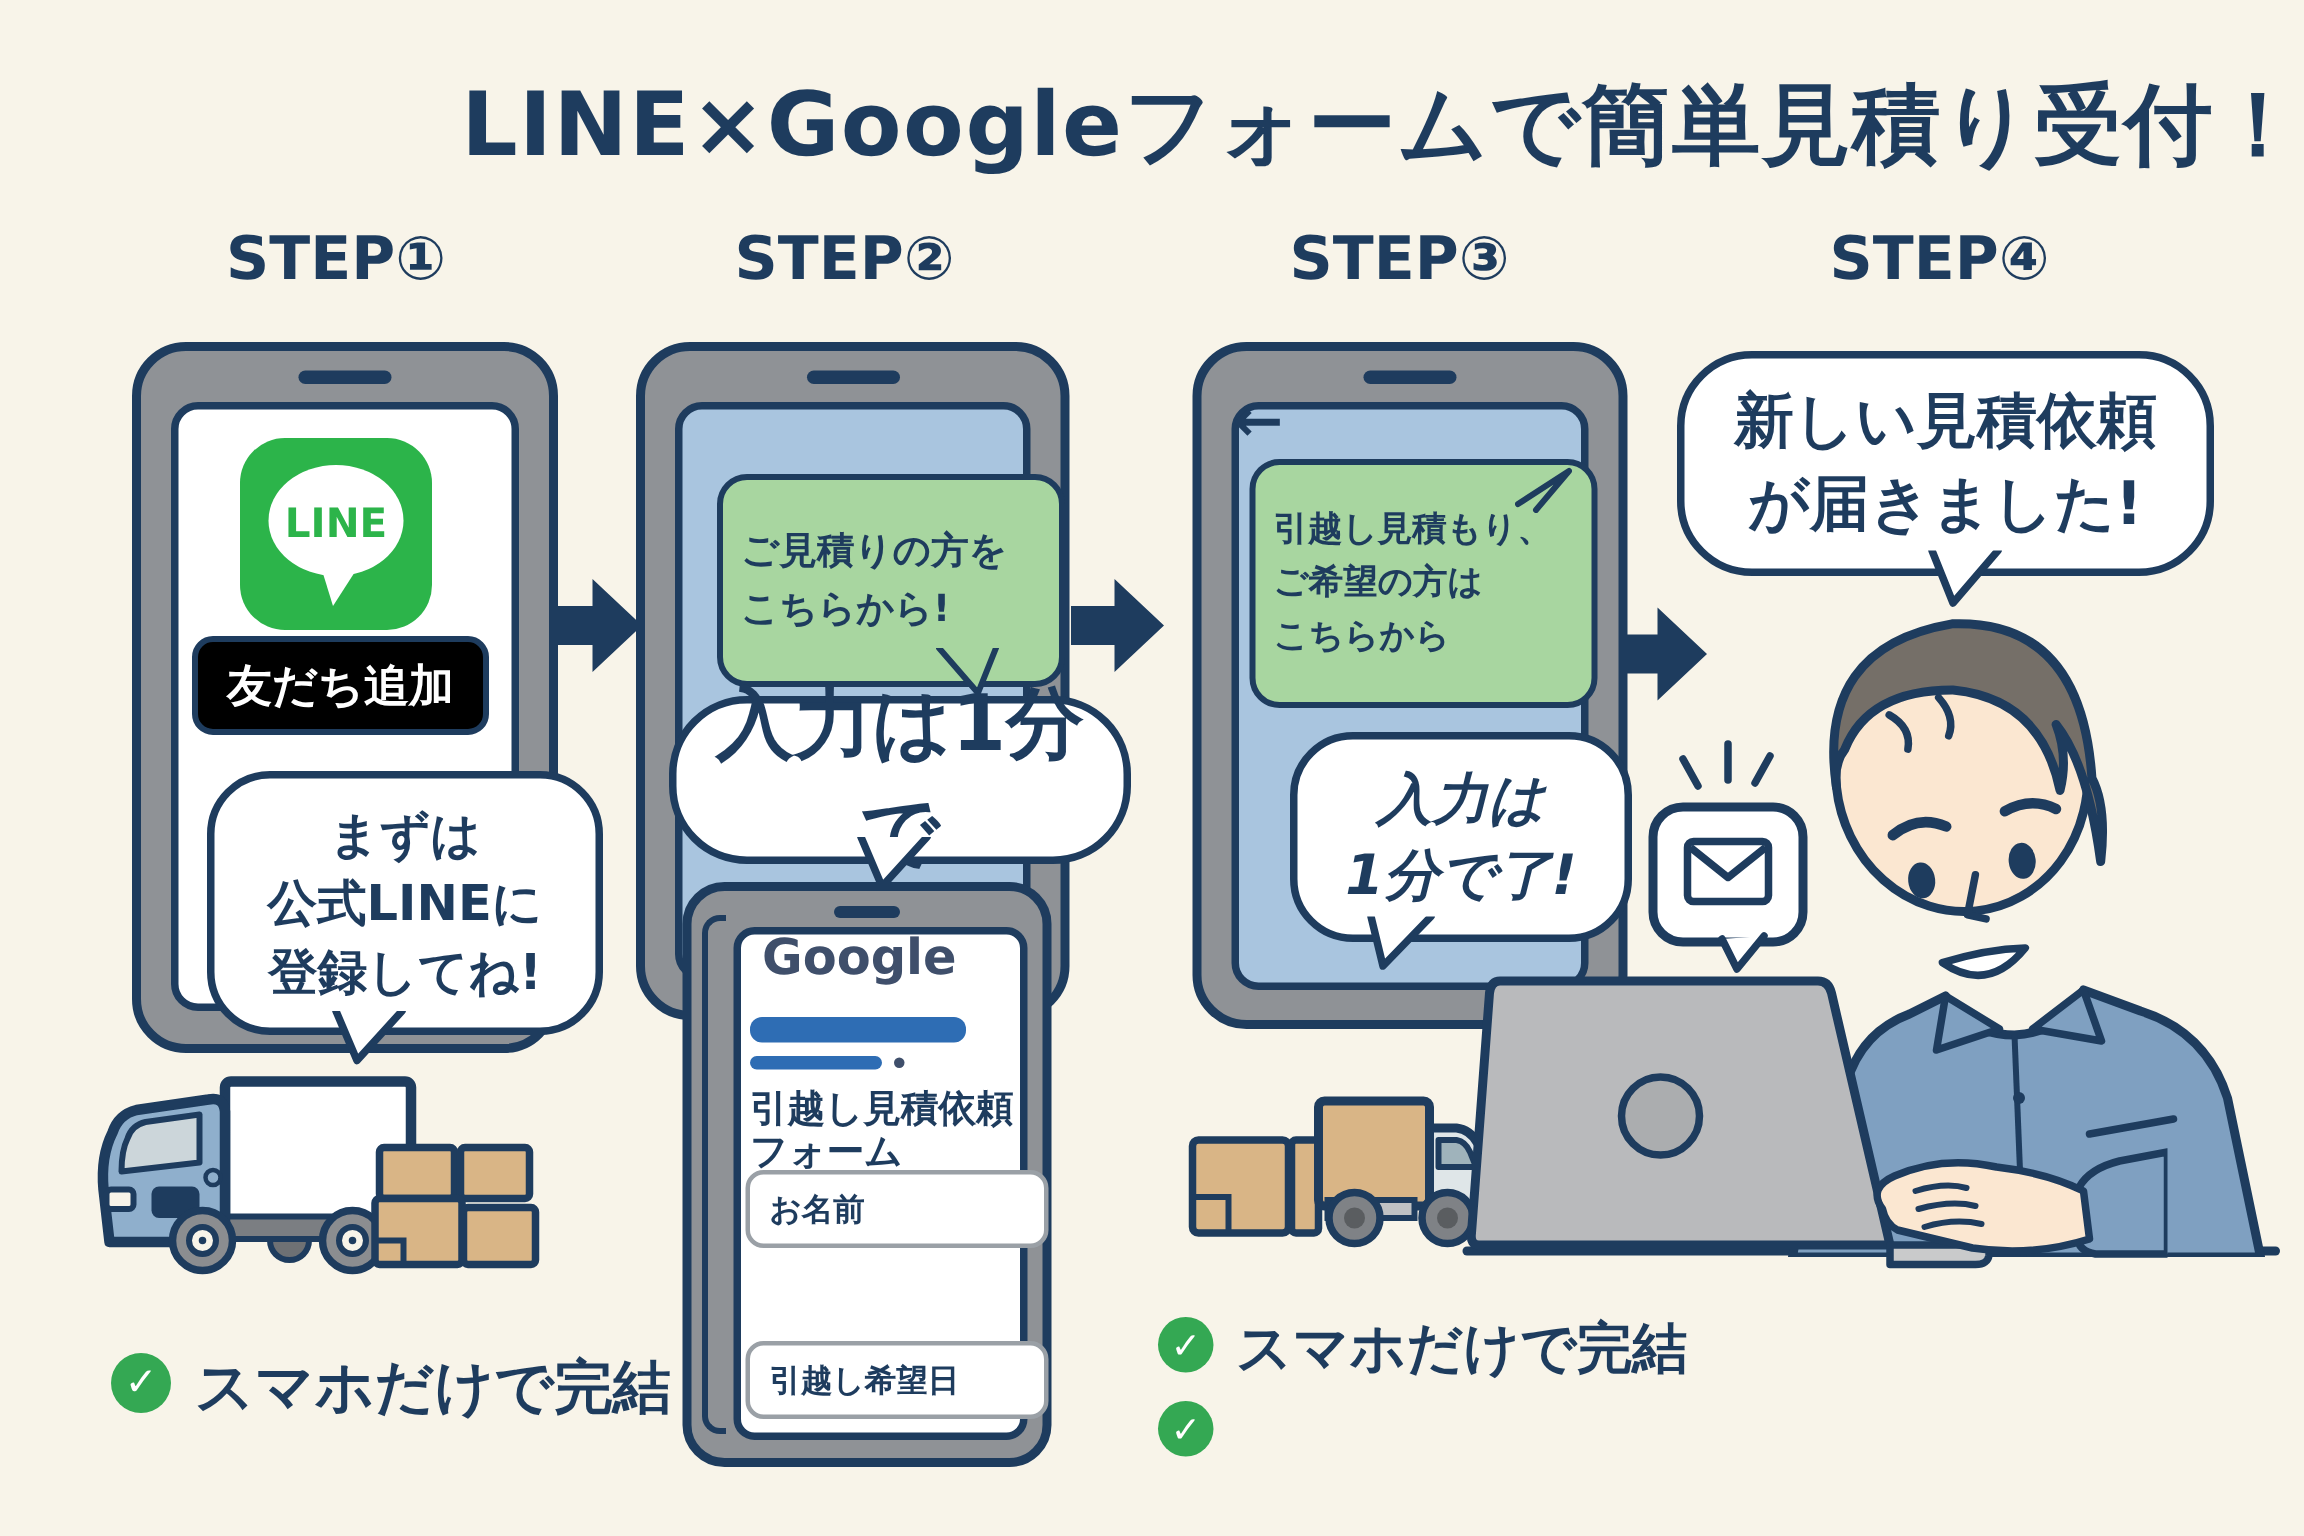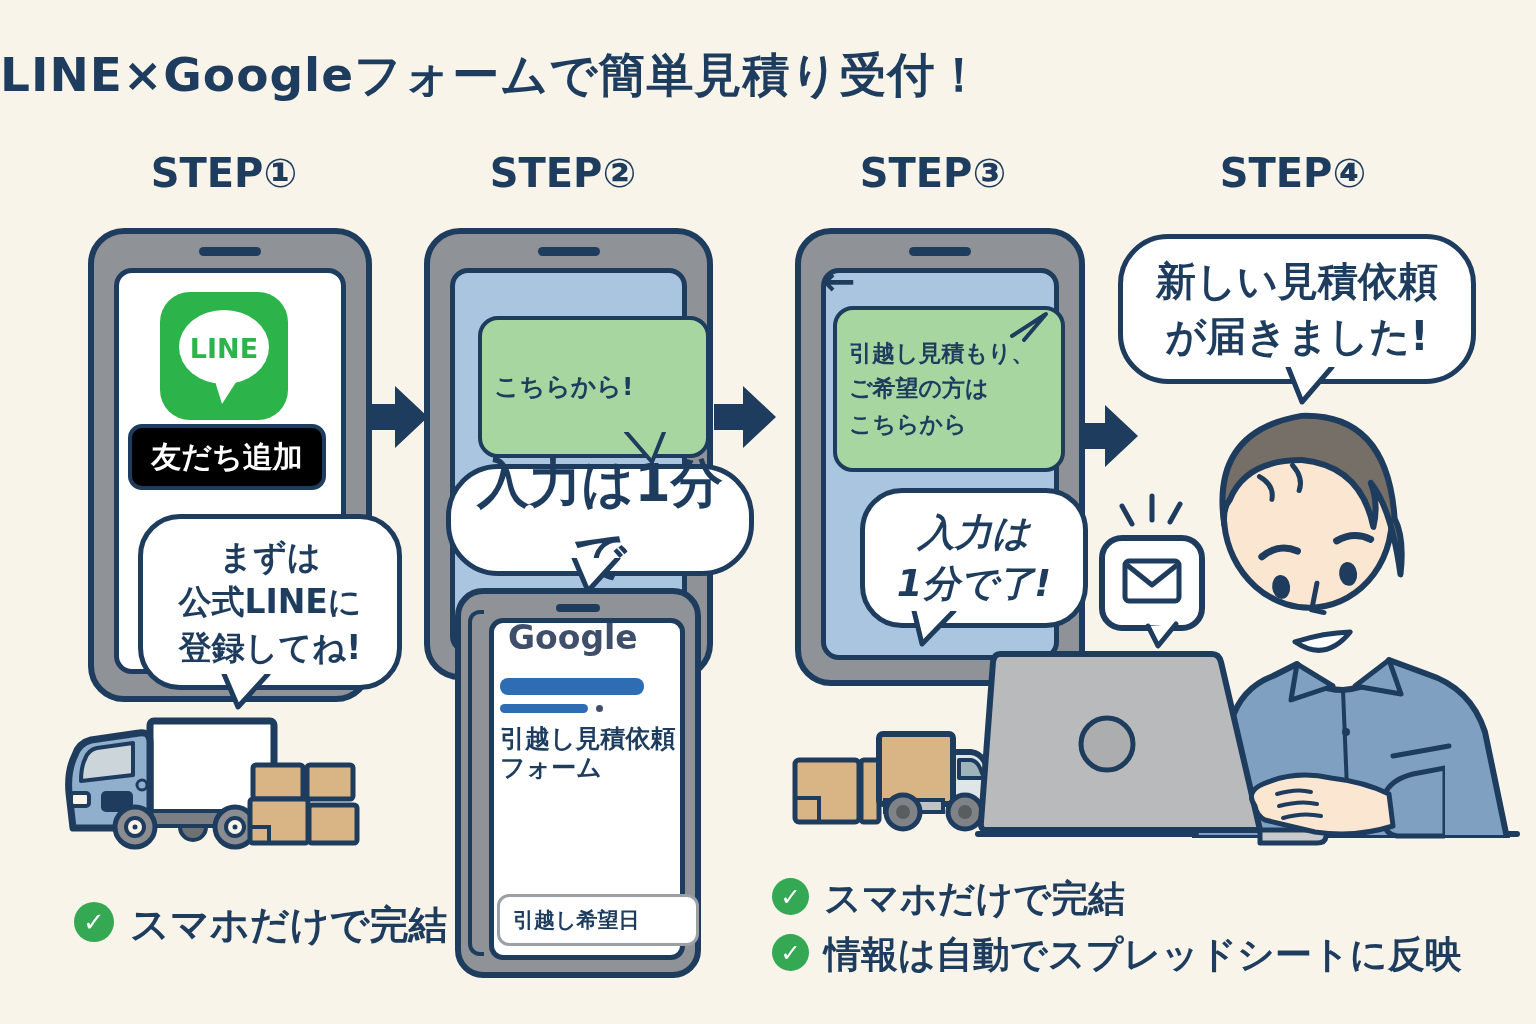--- a/index.html
+++ b/index.html
@@ -1,19 +1,19 @@
 <!DOCTYPE html>
 <html><head>
 <meta charset="utf-8">
 <style>
   html,body{margin:0;padding:0;}
   body{font-family:"DejaVu Sans",sans-serif;}
   .canvas{position:relative;width:1536px;height:1024px;background:#f8f4e9;overflow:hidden;}
   .abs{position:absolute;}
-  .title{position:absolute;left:0;right:0;top:44px;text-align:left;font-size:47px;font-weight:800;color:#1e3c5e;white-space:nowrap;letter-spacing:1px;margin:0;}
+  .title{position:absolute;left:0;right:0;top:44px;text-align:right;font-size:59px;font-weight:800;color:#1e3c5e;white-space:nowrap;letter-spacing:1px;margin:0;}
   .step-label{position:absolute;width:180px;text-align:center;font-size:40px;font-weight:800;color:#1e3c5e;top:150px;}
   .phone{position:absolute;background:#8f9296;border:6px solid #1e3c5e;border-radius:36px;}
   .speaker{position:absolute;top:13px;left:50%;transform:translateX(-50%);width:62px;height:9px;background:#1e3c5e;border-radius:5px;}
   .screen{position:absolute;border:5px solid #1e3c5e;border-radius:18px;background:#fff;}
   .screen.blue{background:#a9c5df;}
   .bubble{position:absolute;background:#fff;border:5px solid #1e3c5e;border-radius:42px;display:flex;flex-direction:column;justify-content:center;align-items:center;text-align:center;font-weight:800;color:#1e3c5e;z-index:8;line-height:1.38;}
   .chat{position:absolute;background:#a8d6a0;border:4px solid #1e3c5e;border-radius:20px;display:flex;flex-direction:column;justify-content:center;align-items:flex-start;padding:8px 12px;font-weight:800;color:#1e3c5e;z-index:5;line-height:1.55;}
   .tail{position:absolute;z-index:9;}
   .check-circle{position:absolute;border-radius:50%;background:#34a853;color:#fff;display:flex;align-items:center;justify-content:center;font-weight:800;}
   .check-text{position:absolute;font-weight:800;color:#1e3c5e;white-space:nowrap;}
@@ -89,20 +89,21 @@
   <div class="check-circle" style="left:74px;top:902px;width:40px;height:40px;font-size:26px;">
       <span>✓</span>
     </div>
   <div class="check-text" style="left:130px;top:898px;font-size:39px;">スマホだけで完結</div>
 
   <div class="phone" style="left:424px;top:228px;width:277px;height:440px;z-index:1;">
     <div class="speaker"></div>
     <div class="screen blue" style="left:20px;right:20px;top:34px;bottom:20px;"></div>
   </div>
   <div class="chat" style="left:478px;top:316px;width:200px;height:118px;font-size:25px;z-index:2;">
+    <span>ご見積りの方を</span>
     <span>こちらから!</span>
   </div>
   <svg class="tail" style="left:624px;top:432px;z-index:2;" width="44" height="36" viewBox="0 0 44 36">
     <path d="M2,0 L28,30 L40,0" fill="#a8d6a0" stroke="#1e3c5e" stroke-width="4" stroke-linecap="round" stroke-linejoin="round"></path>
   </svg>
   <div class="bubble" style="left:446px;top:464px;width:298px;height:102px;border-radius:52px;font-size:52px;z-index:3;">
     <span>入力は1分で</span>
   </div>
   <svg class="tail" style="left:568px;top:558px;z-index:3;" width="56" height="40" viewBox="0 0 56 40">
     <path d="M6,0 L20,33 L50,0" fill="#fff" stroke="#1e3c5e" stroke-width="5" stroke-linecap="round" stroke-linejoin="round"></path>
@@ -112,20 +113,21 @@
     <div class="abs" style="left:7px;top:16px;bottom:16px;width:12px;border:4px solid #1e3c5e;border-right:none;border-radius:12px 0 0 12px;"></div>
     <div class="speaker" style="width:44px;height:8px;top:10px;"></div>
     <div class="screen" style="left:28px;right:10px;top:24px;bottom:12px;border-radius:14px;"></div>
   </div>
   <div class="gtext" style="left:508px;top:618px;font-size:33px;color:#3f4f6b;z-index:5;">Google</div>
   <div class="gbar" style="left:500px;top:678px;width:144px;height:17px;z-index:5;"></div>
   <div class="gbar" style="left:500px;top:704px;width:88px;height:9px;z-index:5;"></div>
   <div class="abs" style="left:596px;top:705px;width:7px;height:7px;border-radius:50%;background:#3f4f6b;z-index:5;"></div>
   <div class="gtext" style="left:500px;top:722px;font-size:25px;z-index:5;">引越し見積依頼</div>
   <div class="gtext" style="left:500px;top:751px;font-size:25px;z-index:5;">フォーム</div>
+  <div class="field" style="left:497px;top:780px;width:183px;height:46px;z-index:5;">お名前</div>
   <div class="field" style="left:497px;top:894px;width:183px;height:46px;z-index:5;text-align:right;">引越し希望日</div>
 
   <div class="phone" style="left:795px;top:228px;width:278px;height:446px;">
     <div class="speaker"></div>
     <div class="screen blue" style="left:20px;right:20px;top:34px;bottom:20px;"></div>
   </div>
   <div class="abs" style="left:822px;top:258px;font-size:40px;font-weight:700;color:#1e3c5e;z-index:3;">←</div>
   <div class="chat" style="left:833px;top:306px;width:200px;height:142px;font-size:23px;z-index:2;">
     <span>引越し見積もり、</span>
     <span>ご希望の方は</span>
@@ -156,21 +158,20 @@
     <circle cx="180" cy="114" r="7" fill="#5a5d60"></circle>
   </svg>
 
   <div class="check-circle" style="left:772px;top:878px;width:37px;height:37px;font-size:24px;">
       <span>✓</span>
     </div>
   <div class="check-text" style="left:824px;top:874px;font-size:37px;">スマホだけで完結</div>
   <div class="check-circle" style="left:772px;top:934px;width:37px;height:37px;font-size:24px;">
       <span>✓</span>
     </div>
-  <div class="check-text" style="left:824px;top:930px;font-size:37px;">情報は自動でスプレッドシートに反映</div>
 
   <div class="bubble" style="left:1118px;top:234px;width:348px;height:140px;border-radius:50px;font-size:40px;">
     <span>新しい見積依頼</span>
     <span>が届きました!</span>
   </div>
   <svg class="tail" style="left:1280px;top:367px;" width="60" height="42" viewBox="0 0 60 42">
     <path d="M8,0 L22,35 L52,0" fill="#fff" stroke="#1e3c5e" stroke-width="5" stroke-linecap="round" stroke-linejoin="round"></path>
   </svg>
 
   <svg class="abs" style="left:1135px;top:388px;z-index:2;" width="400" height="450" viewBox="0 0 400 450">

